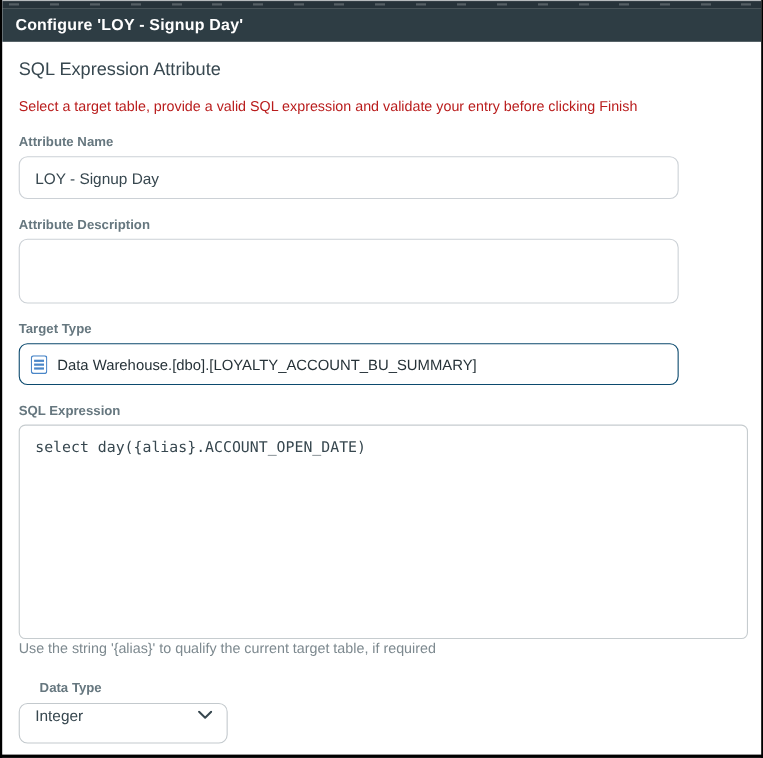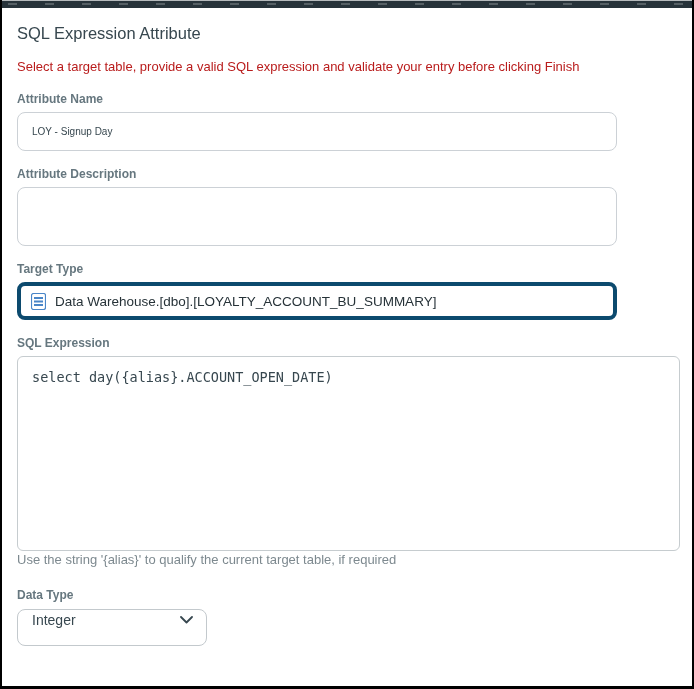--- a/index.html
+++ b/index.html
@@ -65,32 +65,32 @@
 
   .field-label {
     display: block;
     margin-top: 16px;
     font-size: 12px;
     line-height: 14px;
     font-weight: 700;
     color: #66777f;
   }
   .field-label.first { margin-top: 17px; }
-  .field-label.last { margin-top: 20px; }
+  .field-label.last { margin-top: 20px; margin-left: 19px; }
 
   .text-input {
     display: block;
     margin-top: 6px;
     width: 600px;
     height: 39px;
     border: 1px solid #ccd1d6;
     border-radius: 8px;
     padding: 0 14px;
     font-family: "Liberation Sans", sans-serif;
-    font-size: 10px;
+    font-size: 14px;
     color: #37474f;
     background: #fff;
     outline: none;
   }
 
   .text-area {
     display: block;
     margin-top: 6px;
     width: 600px;
     height: 59px;
@@ -102,21 +102,21 @@
     color: #37474f;
     background: #fff;
     resize: none;
     outline: none;
   }
 
   .target-box {
     margin-top: 6px;
     width: 600px;
     height: 38px;
-    border: 4px solid #0c4a6e;
+    border: 1px solid #0c4a6e;
     border-radius: 8px;
     background: #fff;
     display: flex;
     align-items: center;
     padding: 0 10px;
     cursor: pointer;
   }
   .target-box .doc-icon { flex: 0 0 auto; display: flex; }
   .target-box .target-text {
     margin-left: 9px;
@@ -168,20 +168,23 @@
   }
   .select-box .chevron { display: flex; }
 </style>
 </head>
 <body>
 
 <div class="screen">
 
   <div class="top-strip"></div>
 
+  <div class="dialog-header">
+    <span class="title">Configure 'LOY - Signup Day'</span>
+  </div>
 
   <div class="body">
 
     <div class="heading">SQL Expression Attribute</div>
 
     <div class="subtitle">Select a target table, provide a valid SQL expression and validate your entry before clicking Finish</div>
 
     <label class="field-label first">Attribute Name</label>
     <input class="text-input" type="text" value="LOY - Signup Day" style="">
 

